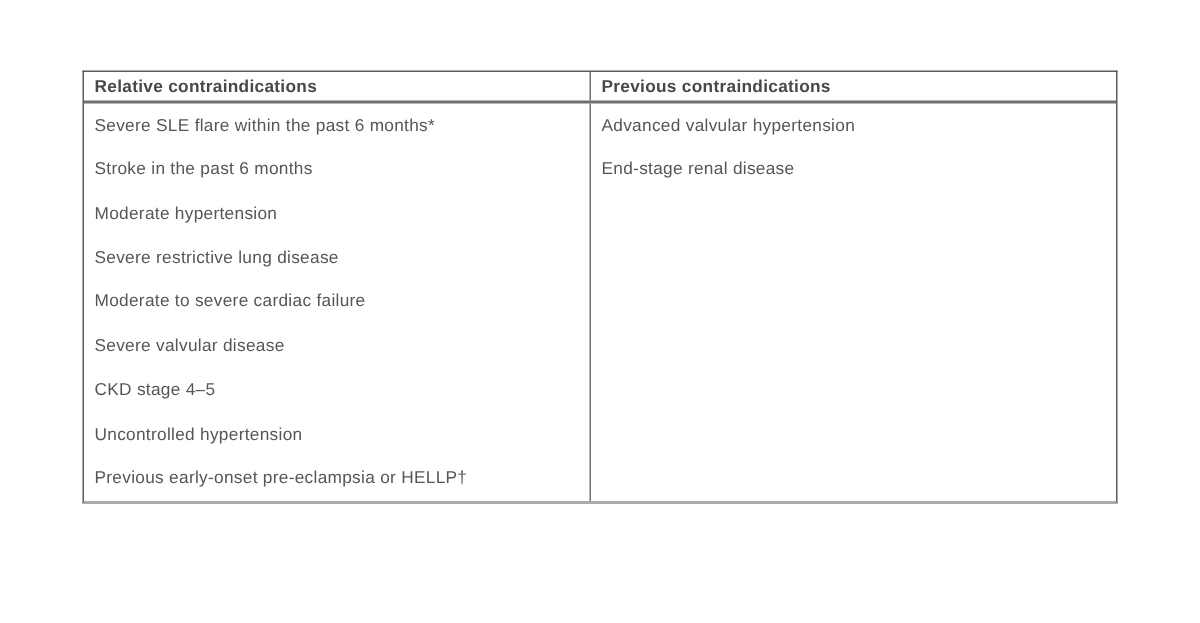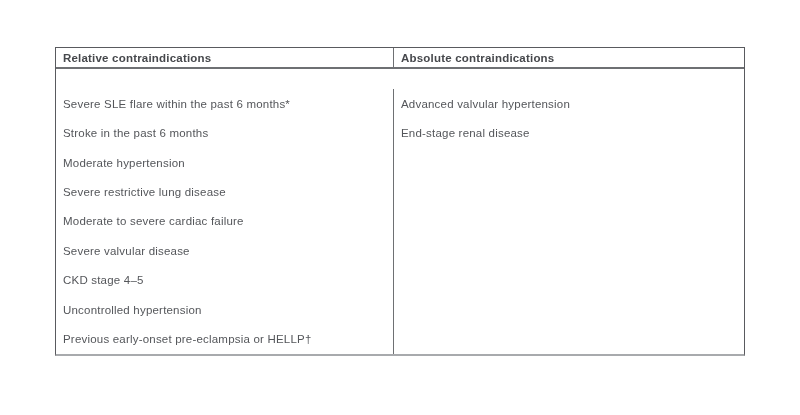--- a/index.html
+++ b/index.html
@@ -50,42 +50,41 @@
     width: 338px;
     flex: 0 0 338px;
     border-right: 1px solid #6e7073;
     box-sizing: border-box;
   }
   .col-right {
     flex: 1 1 auto;
   }
   .body-cell {
     padding: 0;
-    margin-top: 20px;
   }
   .item {
     height: 29.45px;
     display: flex;
     align-items: center;
     padding-left: 7px;
     font-size: 11.5px;
     color: #54565a;
     letter-spacing: 0.2px;
     white-space: nowrap;
   }
 </style>
 </head>
 <body>
 
 <div class="page">
   <div class="contra-table">
 
     <div class="header-row">
       <div class="header-cell col-left">Relative contraindications</div>
-      <div class="header-cell col-right">Absolute contraindications</div>
+      <div class="header-cell col-right">Previous contraindications</div>
     </div>
 
     <div class="body-row">
 
       <div class="body-cell col-left">
         <div class="item">Severe SLE flare within the past 6 months*</div>
         <div class="item">Stroke in the past 6 months</div>
         <div class="item">Moderate hypertension</div>
         <div class="item">Severe restrictive lung disease</div>
         <div class="item">Moderate to severe cardiac failure</div>

